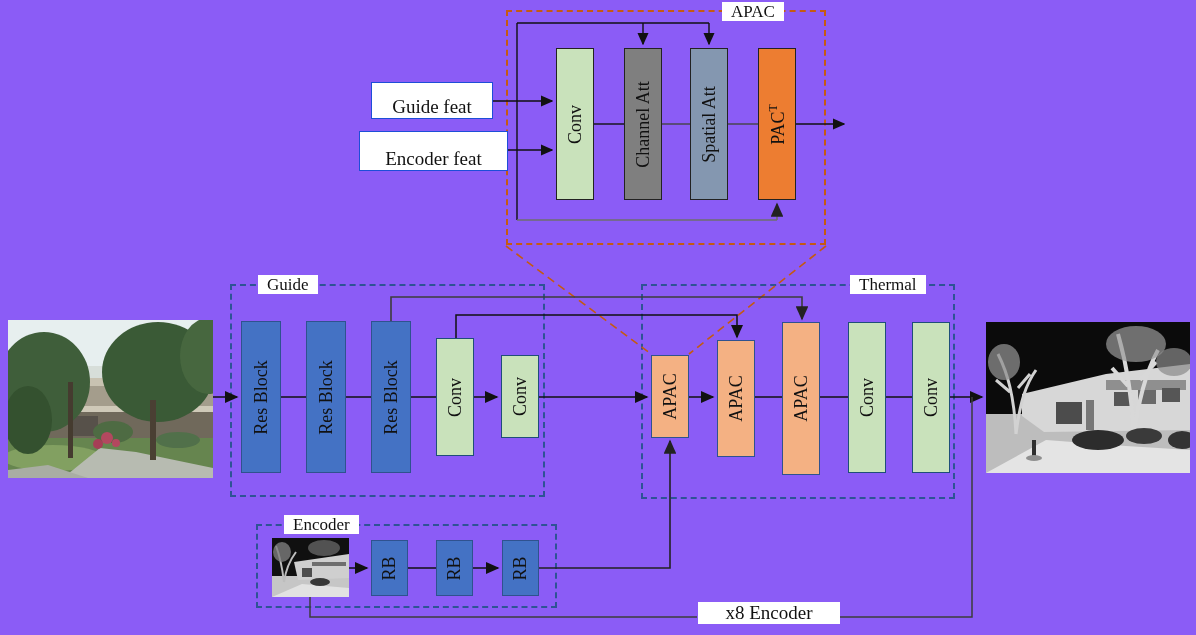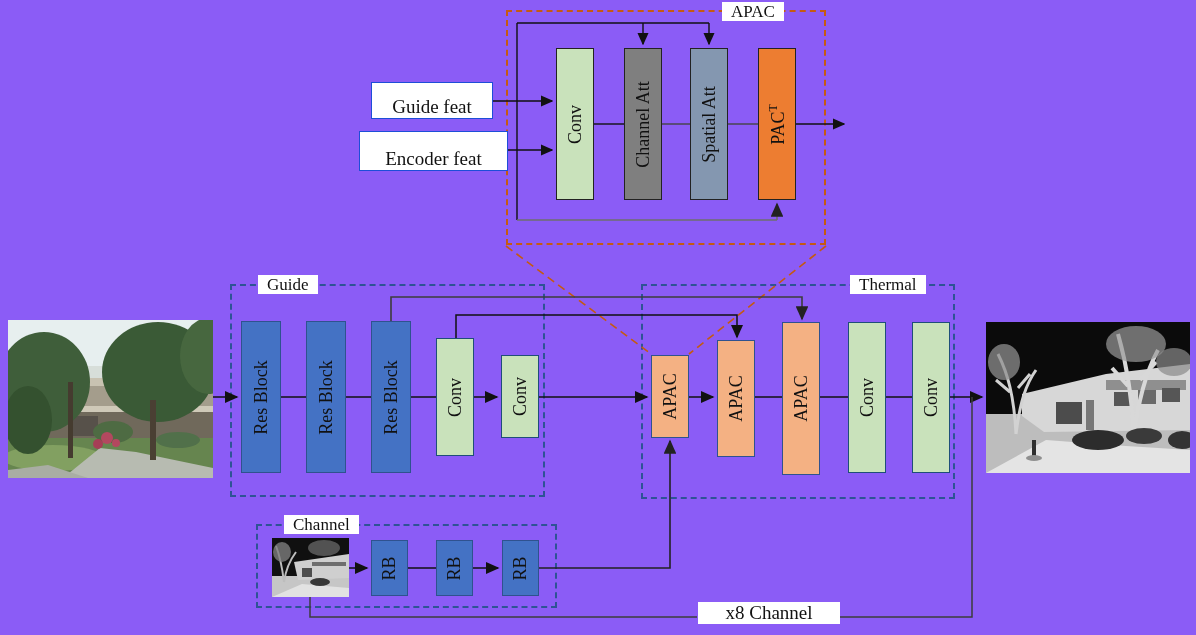--- a/index.html
+++ b/index.html
@@ -150,33 +150,33 @@
     <span class="rot">APAC</span>
   </div>
   <div class="block green" style="left:848px;top:322px;width:38px;height:151px">
     <span class="rot">Conv</span>
   </div>
   <div class="block green" style="left:912px;top:322px;width:38px;height:151px">
     <span class="rot">Conv</span>
   </div>
 
   <div class="groupbox" style="left:256px;top:524px;width:301px;height:84px"></div>
-  <div class="grouplabel" style="left:284px;top:515px">Channel</div>
+  <div class="grouplabel" style="left:284px;top:515px">Encoder</div>
 
   <div class="block blue" style="left:371px;top:540px;width:37px;height:56px">
     <span class="rot">RB</span>
   </div>
   <div class="block blue" style="left:436px;top:540px;width:37px;height:56px">
     <span class="rot">RB</span>
   </div>
   <div class="block blue" style="left:502px;top:540px;width:37px;height:56px">
     <span class="rot">RB</span>
   </div>
 
-  <div class="floatlabel" style="left:698px;top:602px;width:126px;text-align:center">x8 Channel</div>
+  <div class="floatlabel" style="left:698px;top:602px;width:126px;text-align:center">x8 Encoder</div>
 
   <div class="photo" style="left:8px;top:320px;width:205px;height:158px">
     <svg width="205" height="158" viewBox="0 0 205 158">
       <rect width="205" height="158" fill="#e7efef"></rect>
       <rect y="46" width="205" height="40" fill="#d7ded9"></rect>
       <rect x="22" y="58" width="183" height="10" fill="#c8c2b1"></rect>
       <rect x="22" y="66" width="183" height="22" fill="#a49d8c"></rect>
       <rect x="22" y="86" width="183" height="7" fill="#cfc9b8"></rect>
       <rect x="26" y="92" width="179" height="28" fill="#70695b"></rect>
       <rect x="60" y="96" width="30" height="20" fill="#57514a"></rect>

